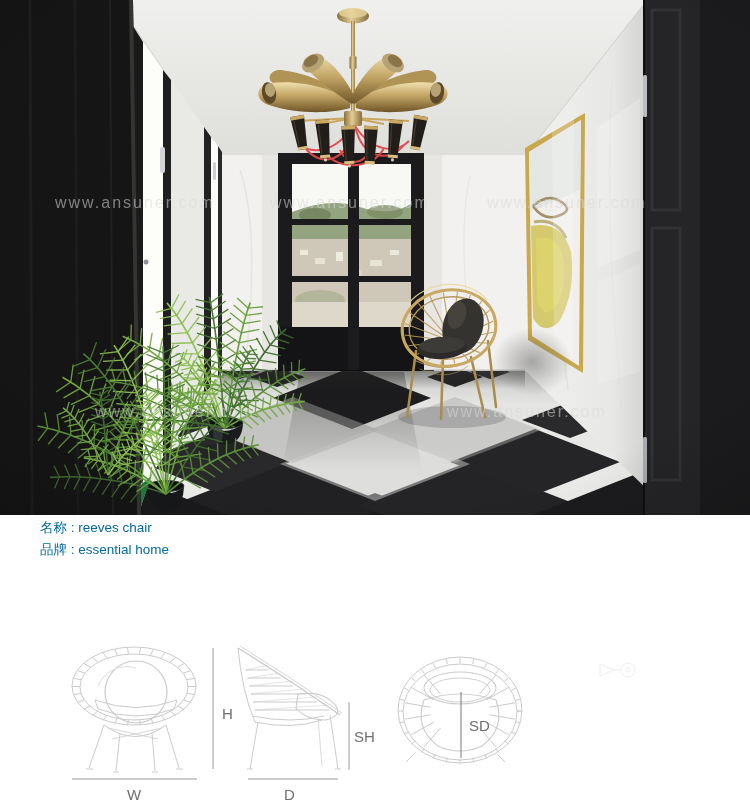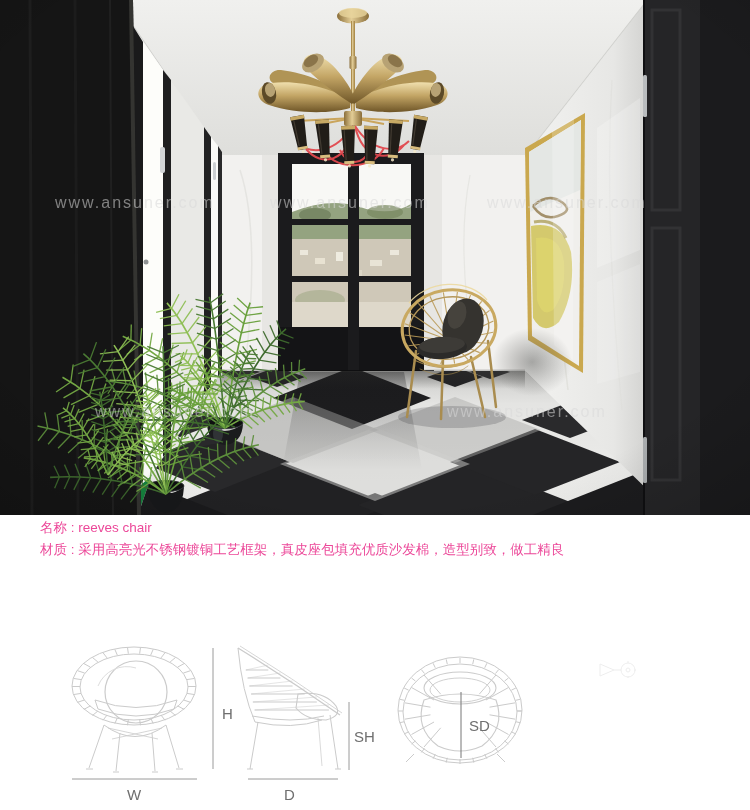--- a/index.html
+++ b/index.html
@@ -3,21 +3,21 @@
 <meta charset="utf-8">
 <style>
   html,body{margin:0;padding:0;background:#ffffff;}
   .page{position:relative;width:750px;height:810px;background:#ffffff;overflow:hidden;
         font-family:"Liberation Sans","DejaVu Sans",sans-serif;}
   .photo{position:absolute;left:0;top:0;width:750px;height:515px;overflow:hidden;background:#15803d;}
   .photo svg{display:block;}
   .wm{position:absolute;font-size:16px;letter-spacing:2px;color:rgba(216,216,216,0.55);
       font-family:"Liberation Sans",sans-serif;white-space:nowrap;pointer-events:none;}
   .specs{position:absolute;left:40px;top:517px;width:660px;}
-  .spec-line{font-size:13.5px;line-height:22px;color:#ec4899;white-space:pre-wrap;}
+  .spec-line{font-size:13.5px;line-height:22px;color:#0369a1;white-space:pre-wrap;}
   .diagrams{position:absolute;left:0;top:642px;width:750px;height:168px;}
   text.dim-label{font-size:15px;fill:#6f6f6f;font-family:"Liberation Sans",sans-serif;}
 </style>
 </head>
 <body>
 
 <div class="page">
 
   <div class="photo">
     <svg width="750" height="515" viewBox="0 0 750 515">
@@ -870,21 +870,21 @@
 
     <div class="wm" style="left:55px;top:194px;">www.ansuner.com</div>
     <div class="wm" style="left:270px;top:194px;">www.ansuner.com</div>
     <div class="wm" style="left:487px;top:194px;">www.ansuner.com</div>
     <div class="wm" style="left:95px;top:403px;">www.ansuner.com</div>
     <div class="wm" style="left:447px;top:403px;">www.ansuner.com</div>
   </div>
 
   <div class="specs">
     <div class="spec-line">名称 : reeves chair</div>
-    <div class="spec-line">材质 : 采用高亮光不锈钢镀铜工艺框架，真皮座包填充优质沙发棉，造型别致，做工精良</div>
+    <div class="spec-line">品牌 : essential home</div>
   </div>
 
   <div class="diagrams">
     <svg width="750" height="168" viewBox="0 0 750 168">
       <g fill="none" stroke="#cbcbcb" stroke-width="1">
 
         <g>
           <ellipse cx="134" cy="44" rx="62" ry="39"></ellipse>
           <ellipse cx="134" cy="45" rx="54" ry="33"></ellipse>
           <g id="front-spokes">

